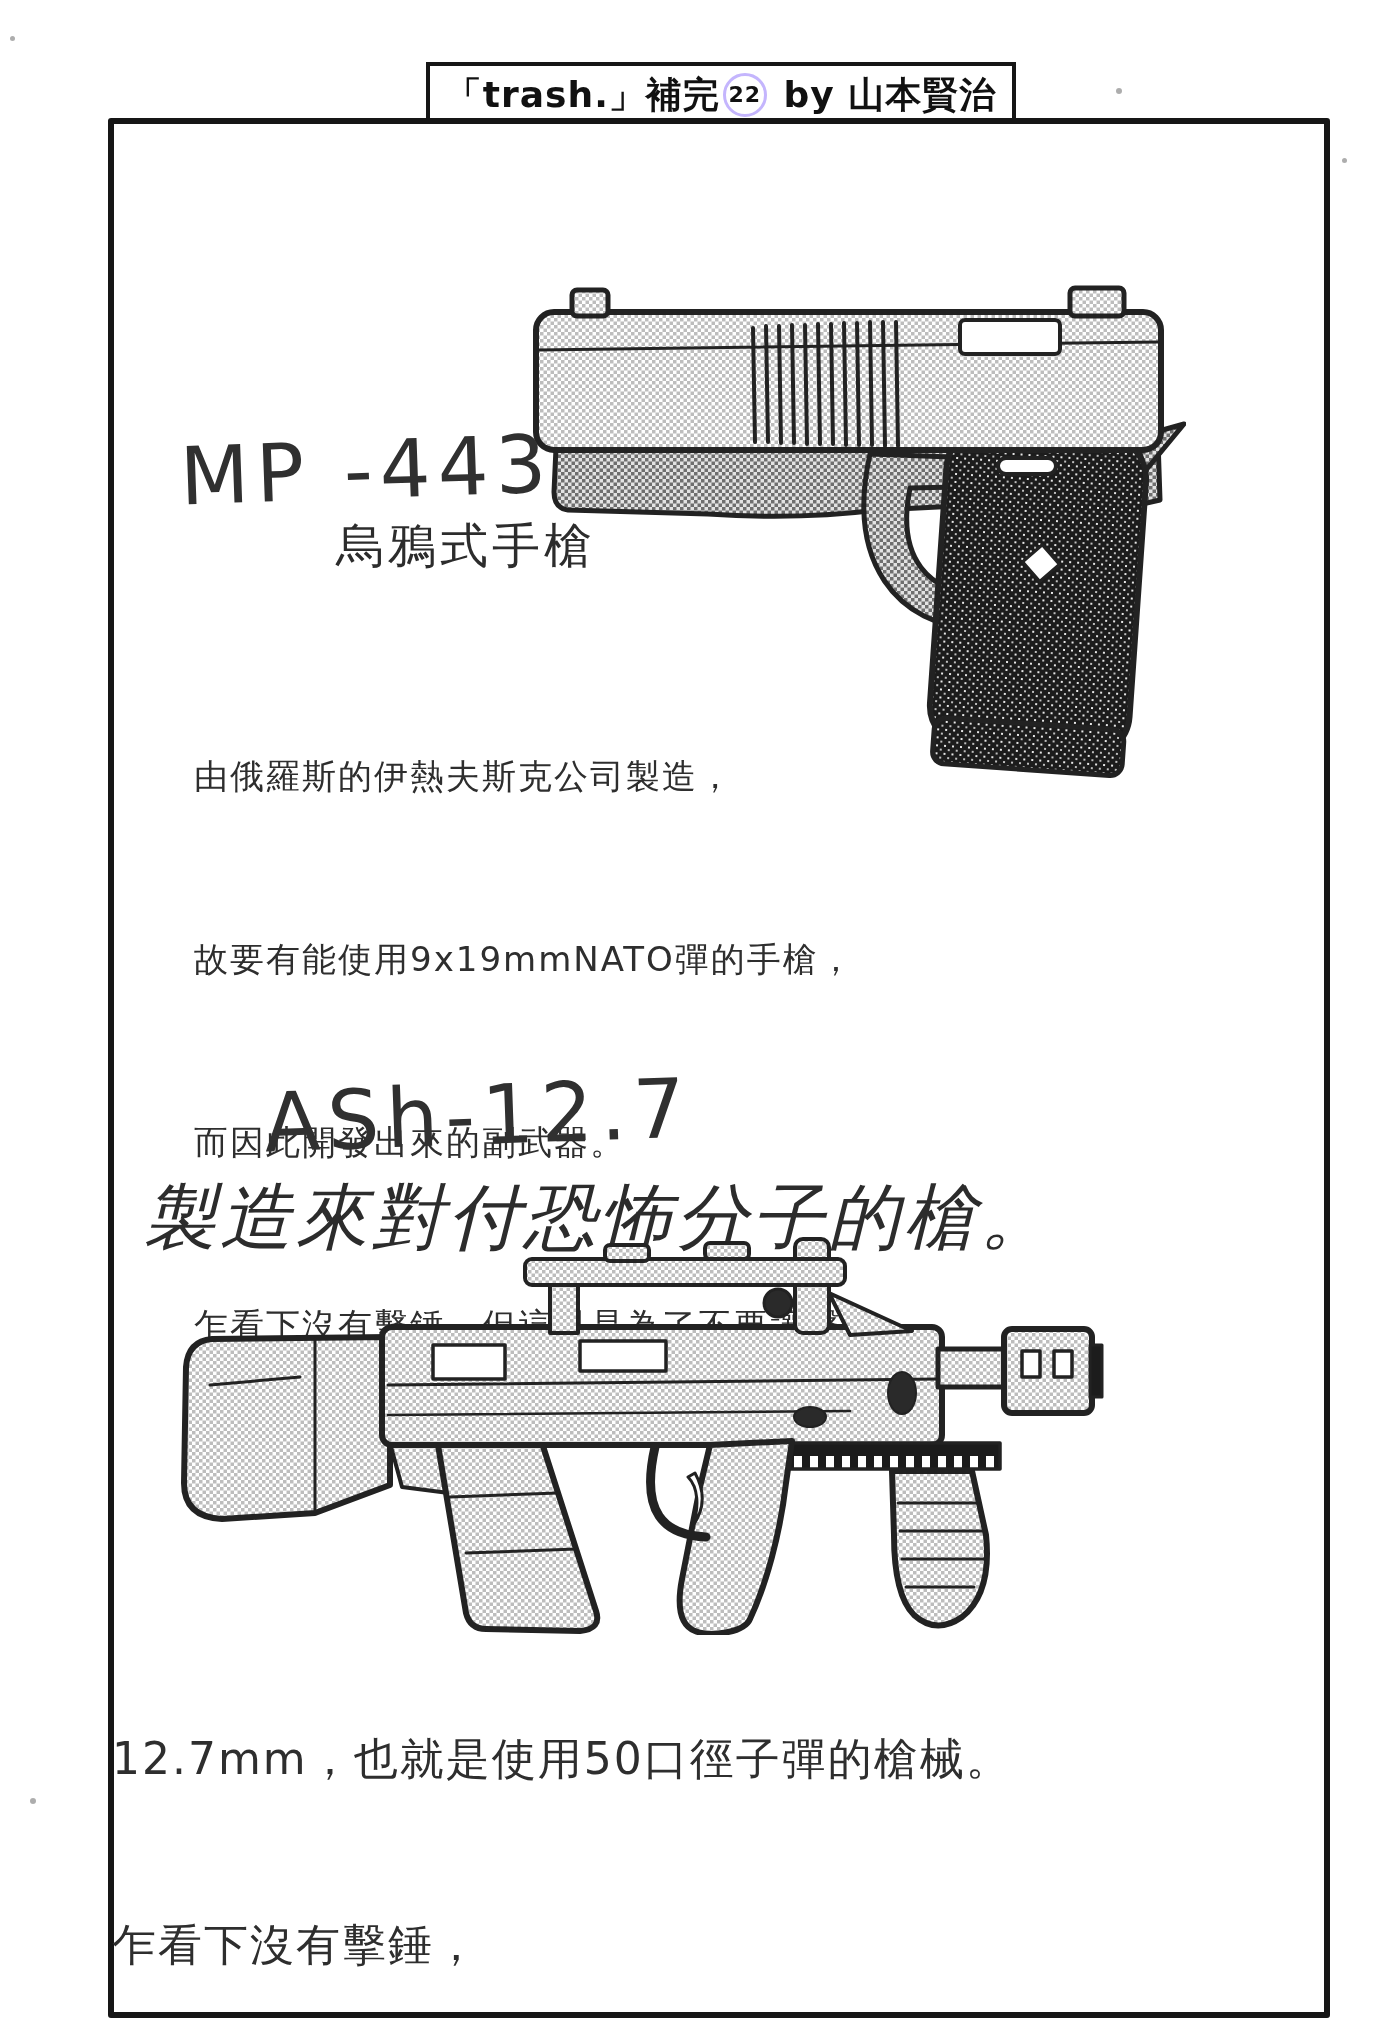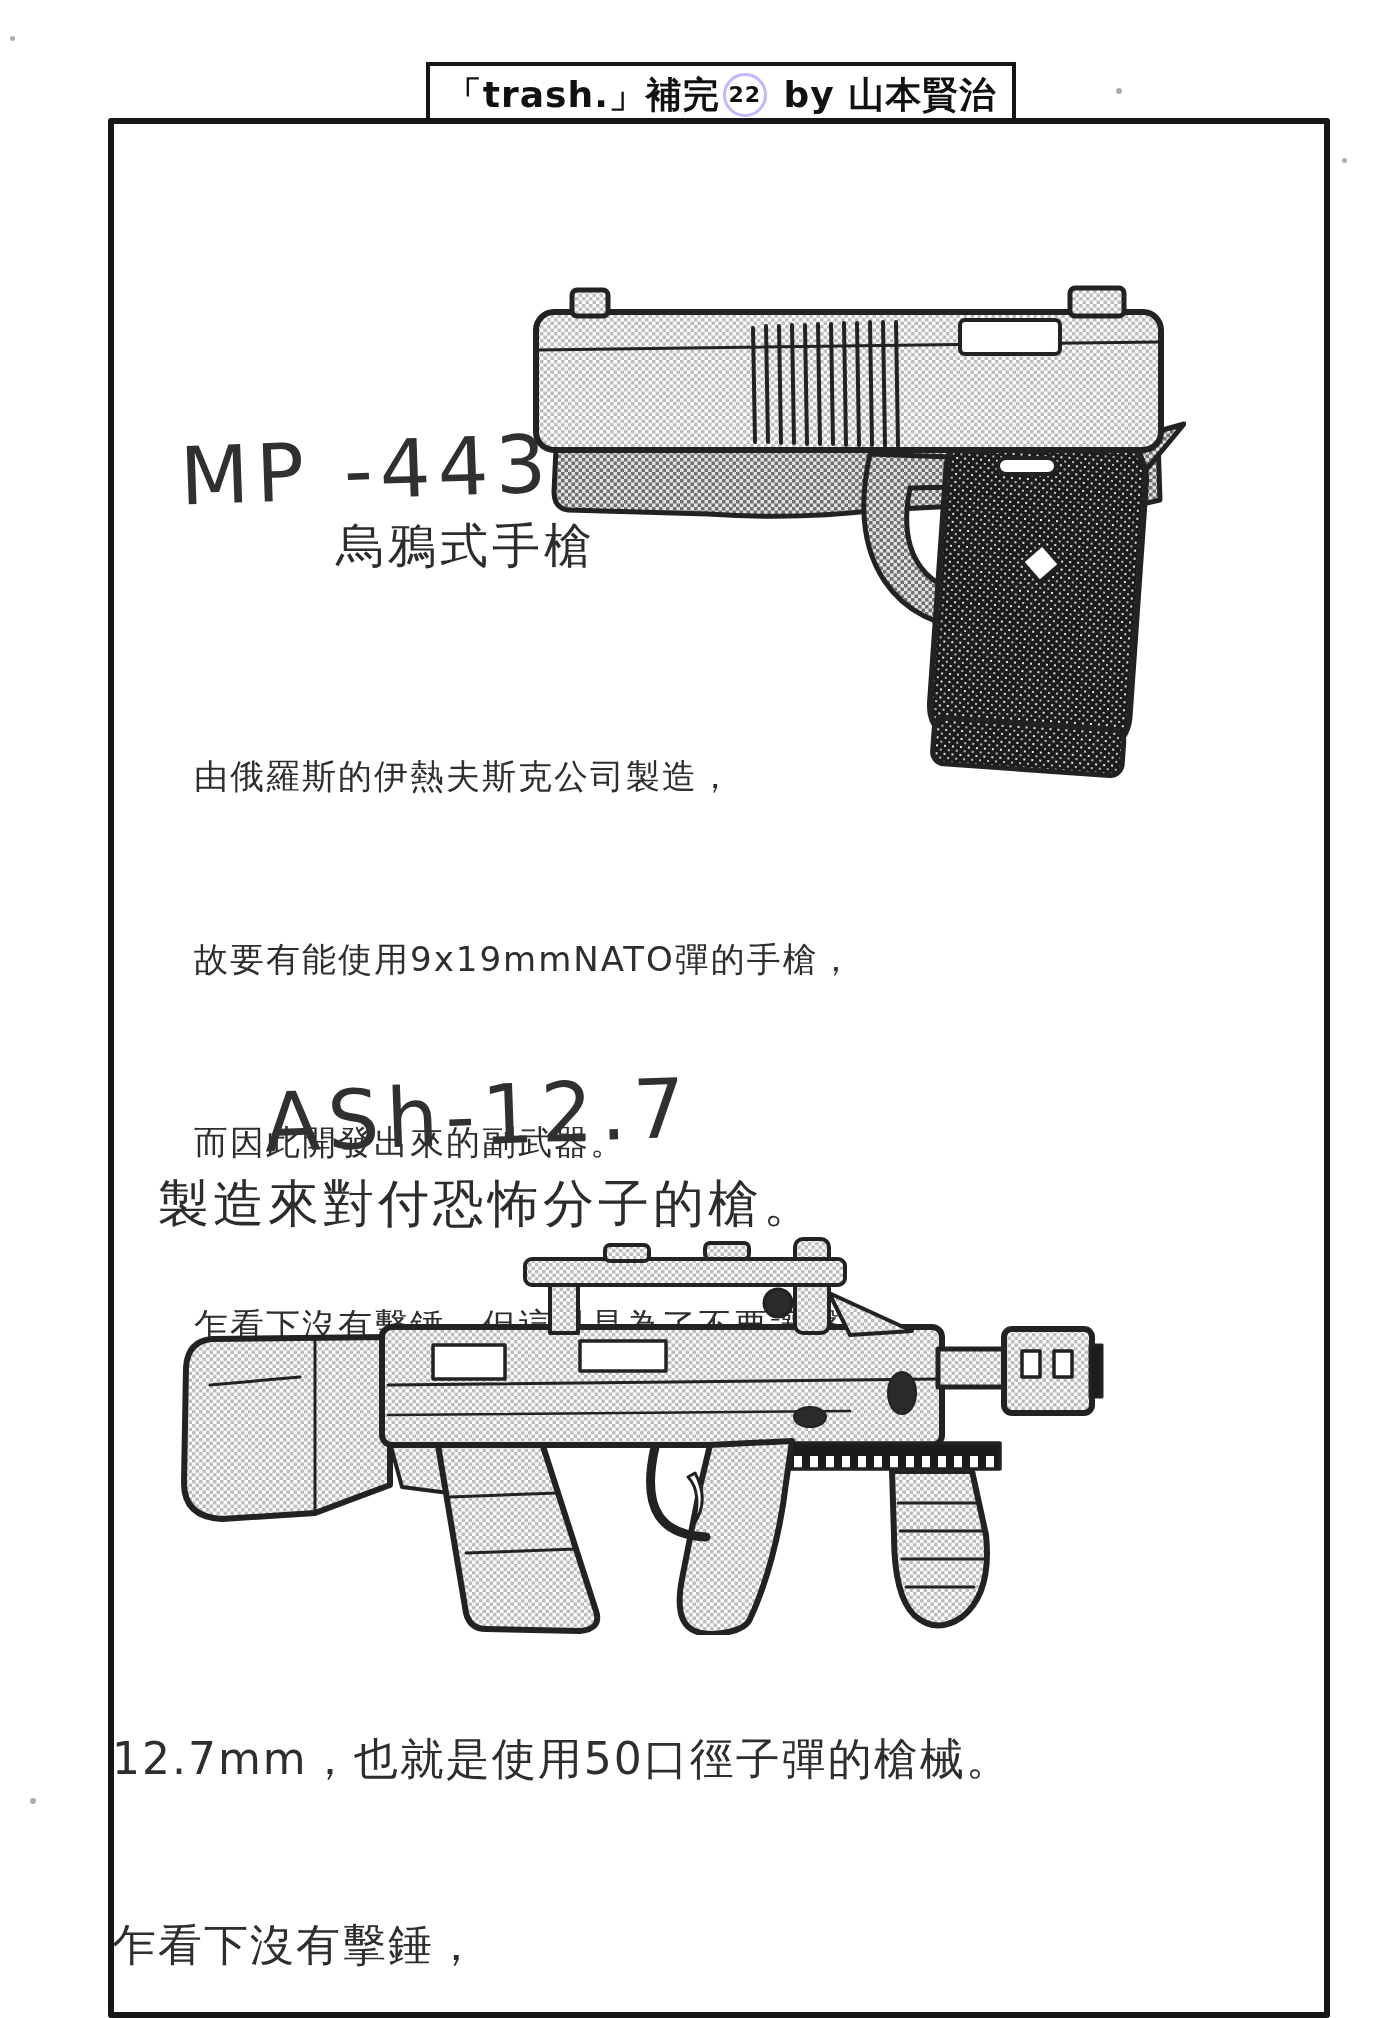--- a/index.html
+++ b/index.html
@@ -41,21 +41,21 @@
     white-space:pre;
   }
   #h-mp443{left:180px;top:424px;font-size:80px;}
   #h-ash{left:264px;top:1068px;font-size:82px;}
 
   .h-cjk{
     font-family:"DejaVu Sans", sans-serif;
     color:#2c2c2c;white-space:pre;letter-spacing:4px;
   }
   #h-crow{left:336px;top:514px;font-size:48px;}
-  #h-ash-sub{left:158px;top:1170px;font-size:51px;}
+  #h-ash-sub{left:144px;top:1170px;font-size:72px;font-style:italic;}
 
   
   .body-block{white-space:pre;color:#2e2e2e;letter-spacing:2px;}
   #body-mp443{left:194px;top:624px;font-size:34px;line-height:61px;}
   #body-ash{left:112px;top:1604px;font-size:44px;line-height:62px;}
   .body-line{height:inherit;}
 
   
   .speck{background:#8a8a8a;border-radius:50%;opacity:.7;}
 

